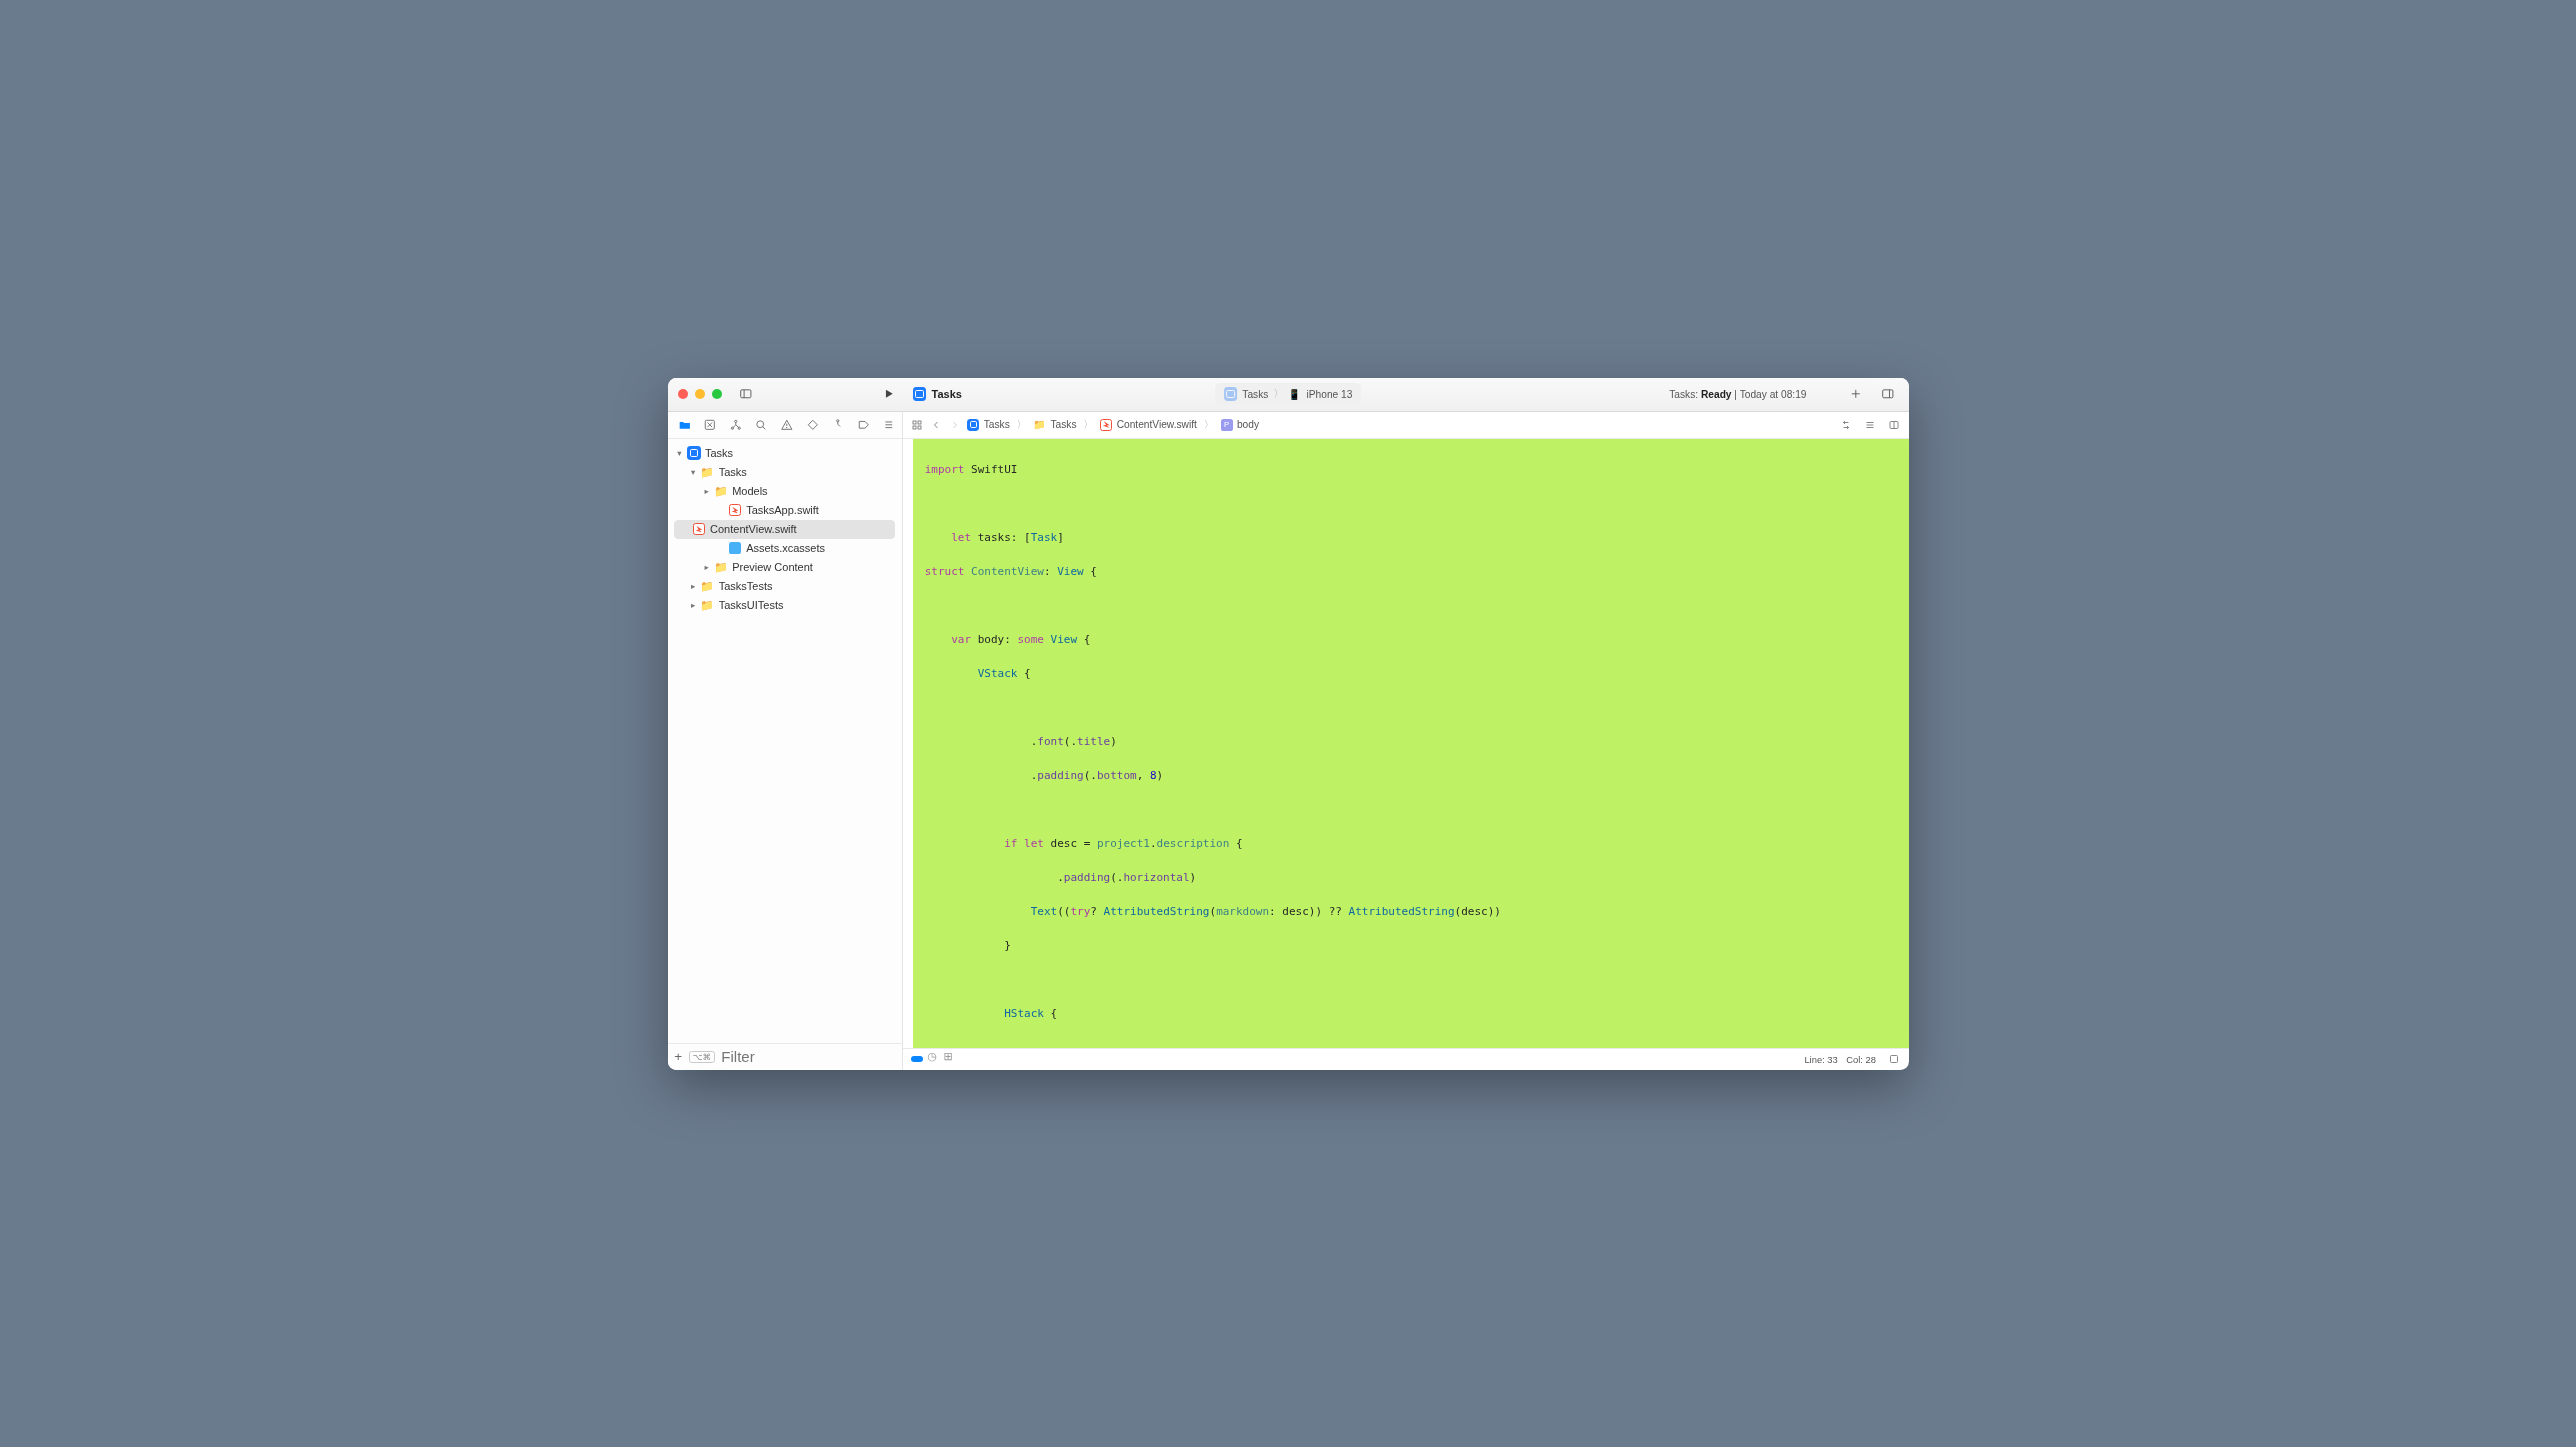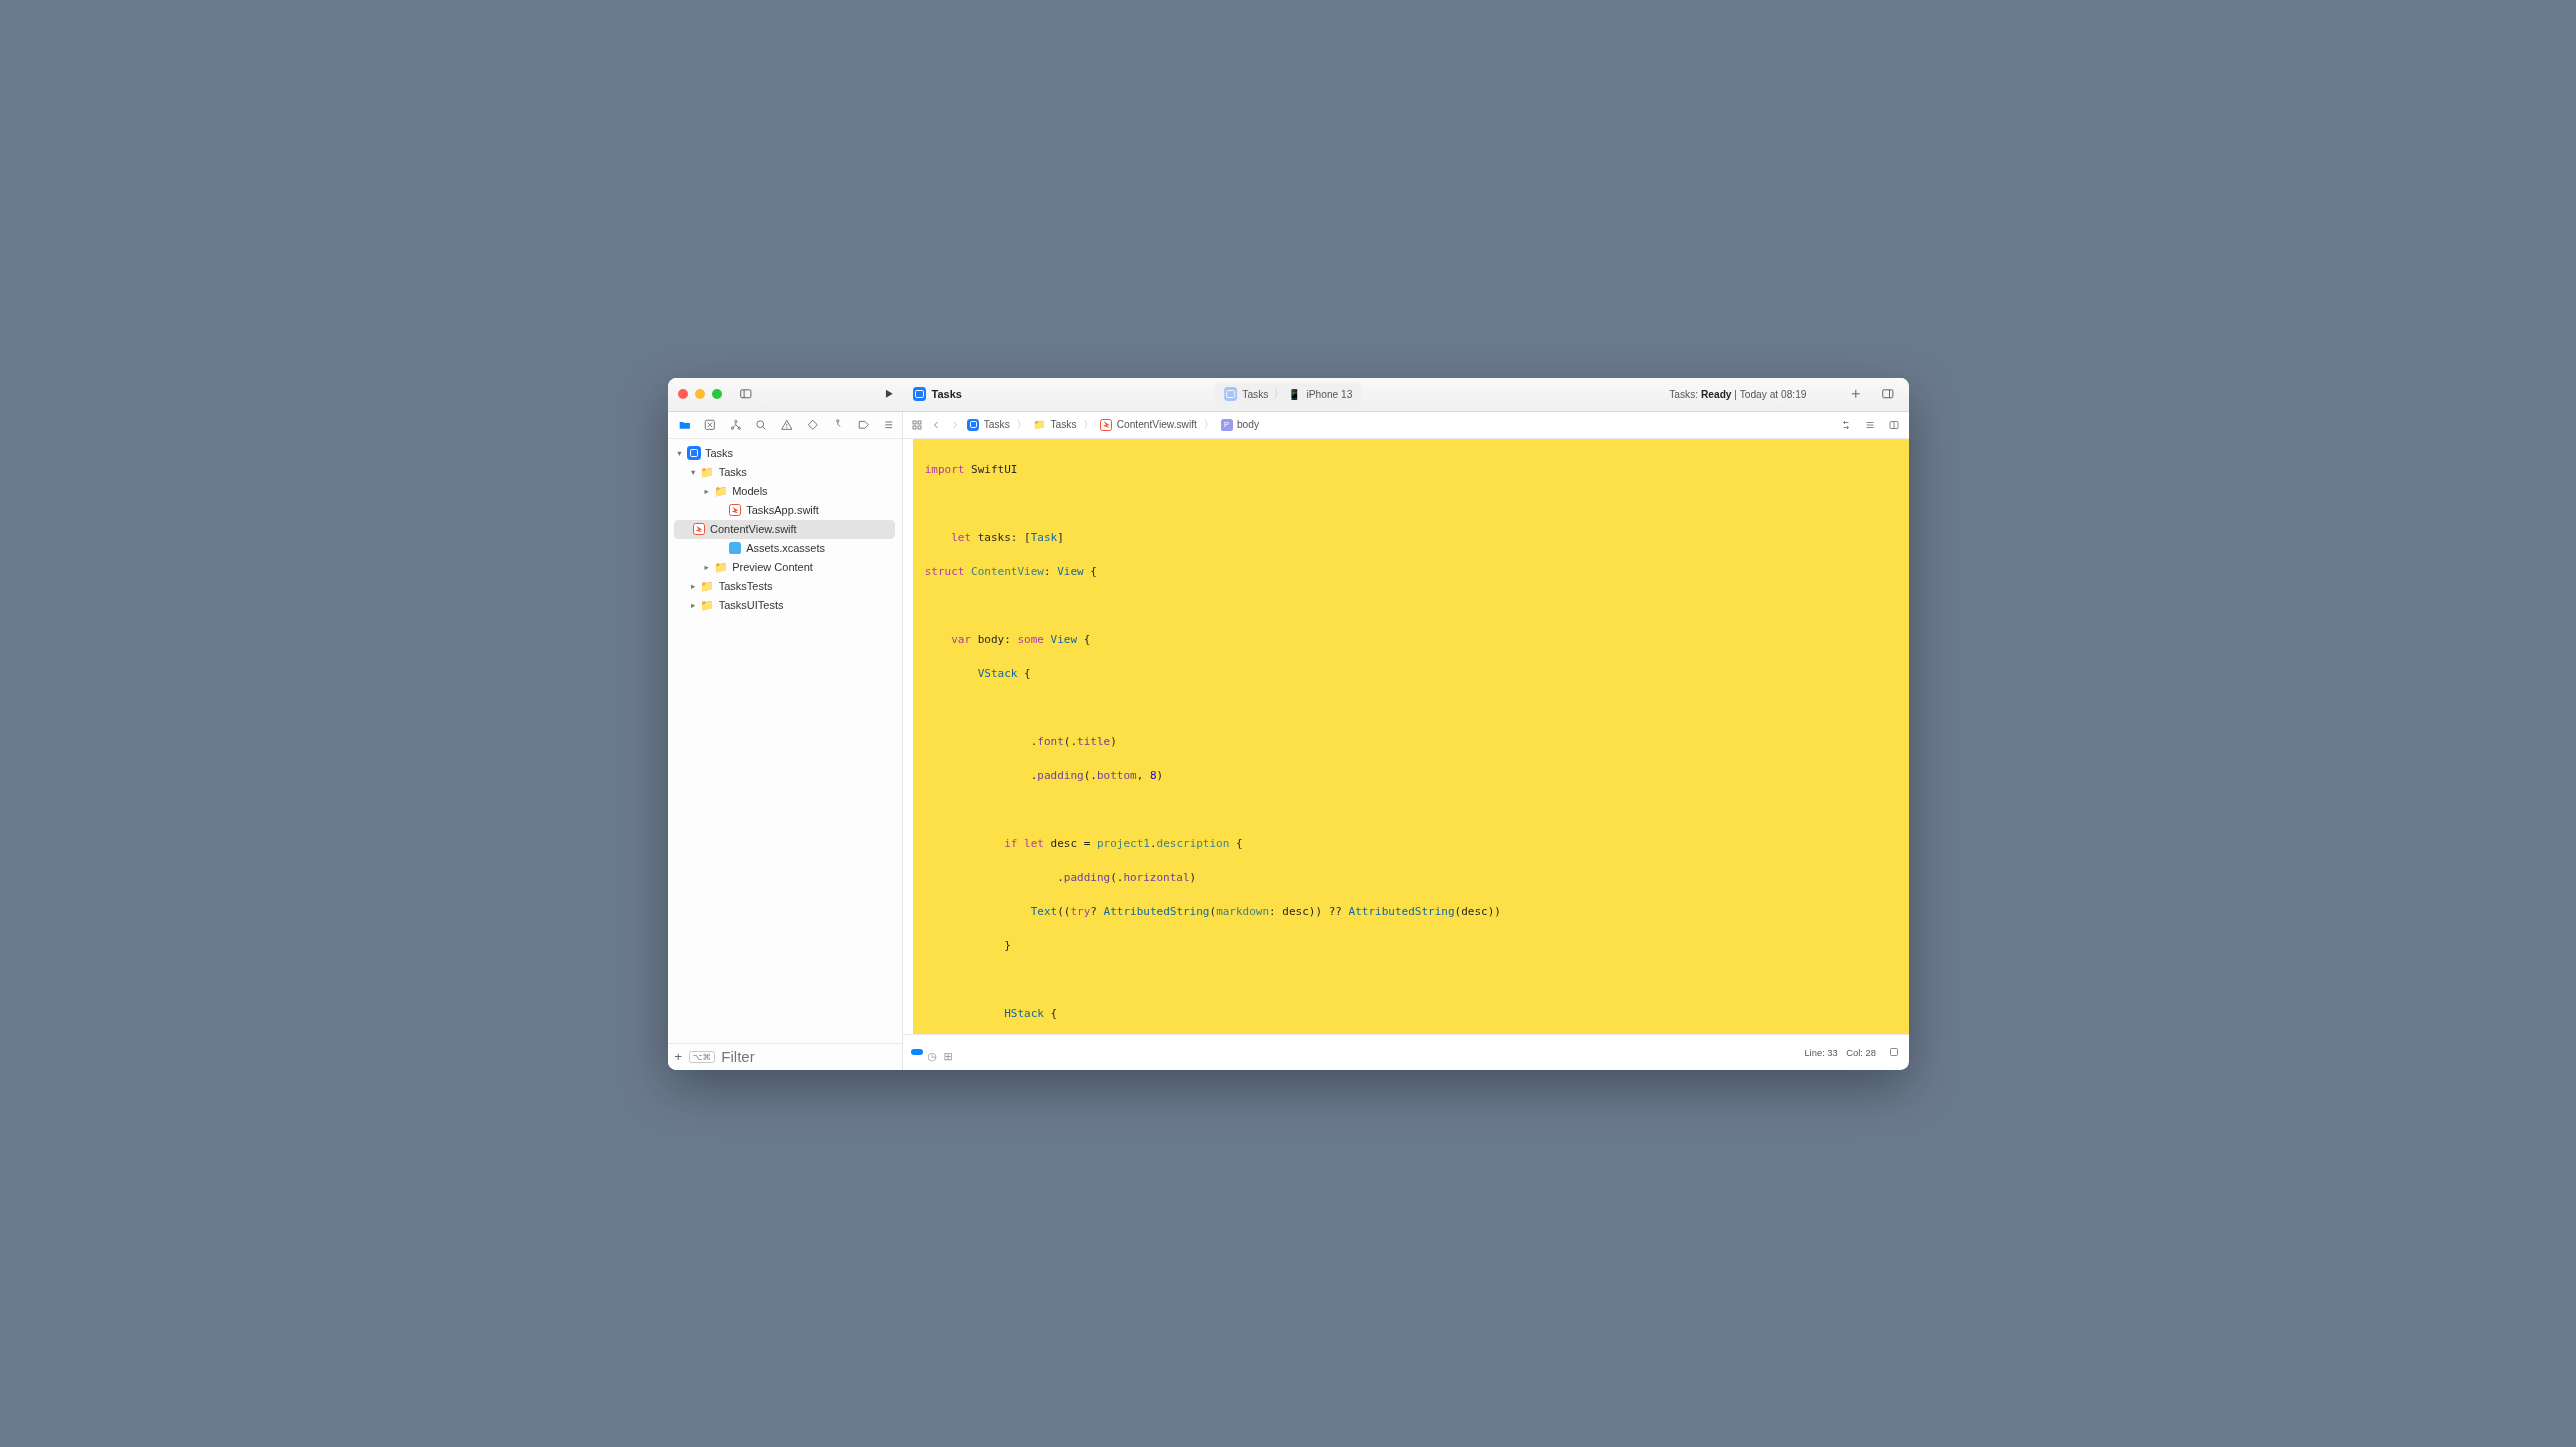--- a/index.html
+++ b/index.html
@@ -88,32 +88,32 @@
 .jumpbar{height:27px;border-bottom:0.9px solid #e9e9e9;display:flex;align-items:center;gap:6.8px;padding:0 8.5px;font-size:10.2px;color:#555;}
 .jumpbar .seg{display:flex;align-items:center;gap:4.3px;}
 .jumpbar .chev{color:#aaa;}
 .jumpbar svg{width:12px;height:12px;stroke:#6a6a6a;fill:none;stroke-width:1.6;}
 .jumpbar .bicon{width:12px;height:12px;}
 .jumpbar-right{margin-left:auto;display:flex;gap:12px;align-items:center;}
 
 .code-wrap{flex:1;display:flex;min-height:0;}
 .change-gutter{width:10.2px;background:#fff;}
 .code{
-  flex:1;overflow:auto;background:#fde047;position:relative;
+  flex:1;overflow:auto;background:#bef264;position:relative;
   font-family:"SF Mono",Menlo,Consolas,monospace;font-size:11px;line-height:17px;
   color:#262626;padding:5.1px 0 5.1px 12px;white-space:pre;
 }
 .code .line{height:17px;}
 .tok-kw{color:#ad3da4;} 
 .tok-id{color:#0f68a0;}
 .tok-dotm{color:#6b3fa0;} 
 .tok-num{color:#1c00cf;}  
 .tok-teal{color:#3e8087;}
 
-.statusbar{height:36px;border-top:0.9px solid #e9e9e9;display:flex;align-items:center;padding:0 8.5px;font-size:9.4px;color:#555;}
+.statusbar{height:22px;border-top:0.9px solid #e9e9e9;display:flex;align-items:center;padding:0 8.5px;font-size:9.4px;color:#555;}
 .statusbar .spacer{flex:1;}
 .blue-pill{width:12px;height:6.8px;border-radius:3.4px;background:#0a84ff;}
 
 
 .svgbtn{display:inline-flex;align-items:center;justify-content:center;}
 </style>
 </head>
 <body>
 
 <div class="window">

